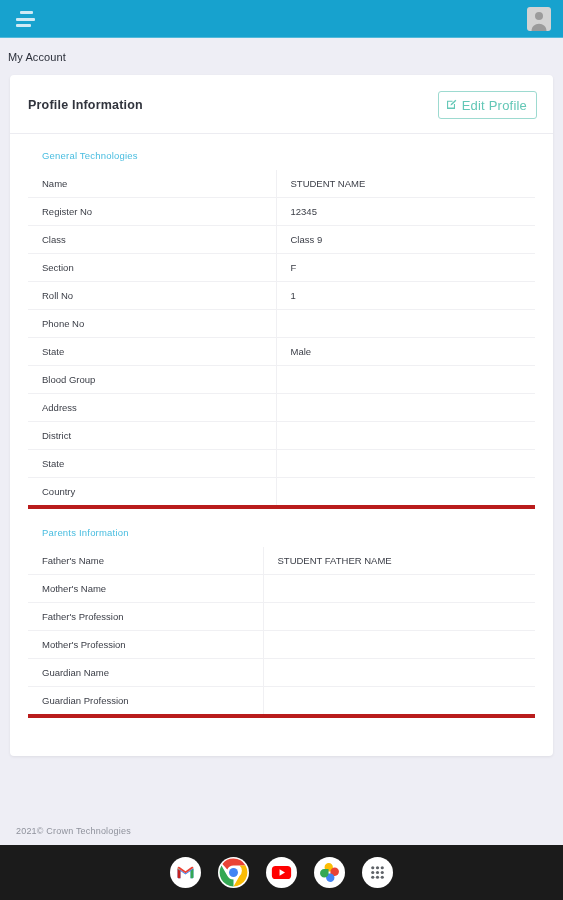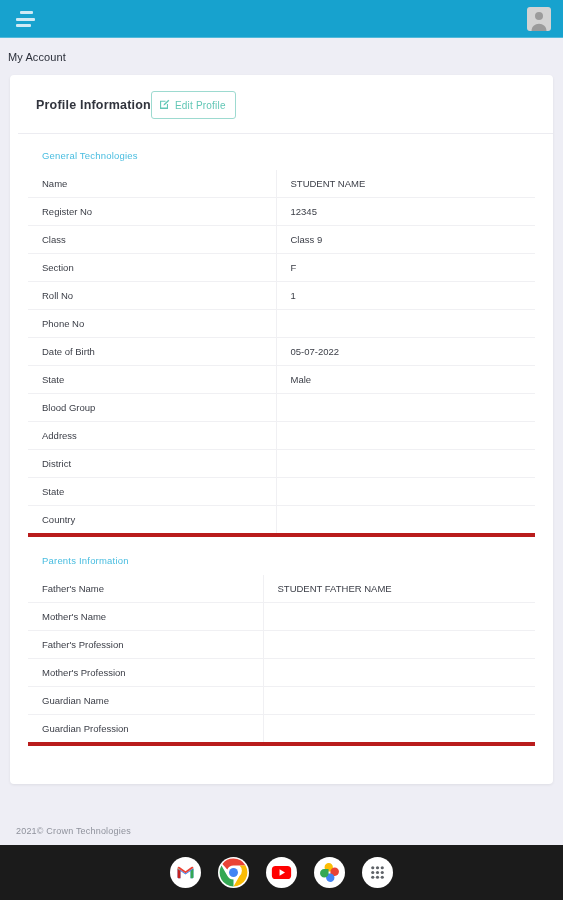--- a/index.html
+++ b/index.html
@@ -85,43 +85,43 @@
     margin: 0 10px;
     background: #ffffff;
     border-radius: 4px;
     box-shadow: 0 1px 3px rgba(0,0,0,0.07);
     min-height: 672px;
   }
 
   .card-head {
     display: flex;
     align-items: center;
+    justify-content: space-between;
     padding: 16px 16px 14px 18px;
     border-bottom: 1px solid #ececf1;
-    margin-left: 8px;
   }
   .card-title {
     font-size: 12.5px;
     font-weight: bold;
     color: #31343d;
     letter-spacing: .2px;
   }
 
   .edit-btn {
     display: inline-flex;
     align-items: center;
     gap: 5px;
     border: 1px solid #9ddad0;
     border-radius: 3px;
     background: #ffffff;
     padding: 4px 9px 4px 7px;
     cursor: pointer;
   }
   .edit-btn-label {
-    font-size: 10px;
+    font-size: 13px;
     color: #63c7b6;
     letter-spacing: .2px;
   }
   .edit-icon { display: block; }
 
   
   .section {
     padding: 0 18px;
   }
   .section-title {
@@ -264,24 +264,20 @@
             <td class="label">Section</td>
             <td class="value">F</td>
           </tr>
           <tr>
             <td class="label">Roll No</td>
             <td class="value">1</td>
           </tr>
           <tr>
             <td class="label">Phone No</td>
             <td class="value"></td>
-          </tr>
-          <tr>
-            <td class="label">Date of Birth</td>
-            <td class="value">05-07-2022</td>
           </tr>
           <tr>
             <td class="label">State</td>
             <td class="value">Male</td>
           </tr>
           <tr>
             <td class="label">Blood Group</td>
             <td class="value"></td>
           </tr>
           <tr>

